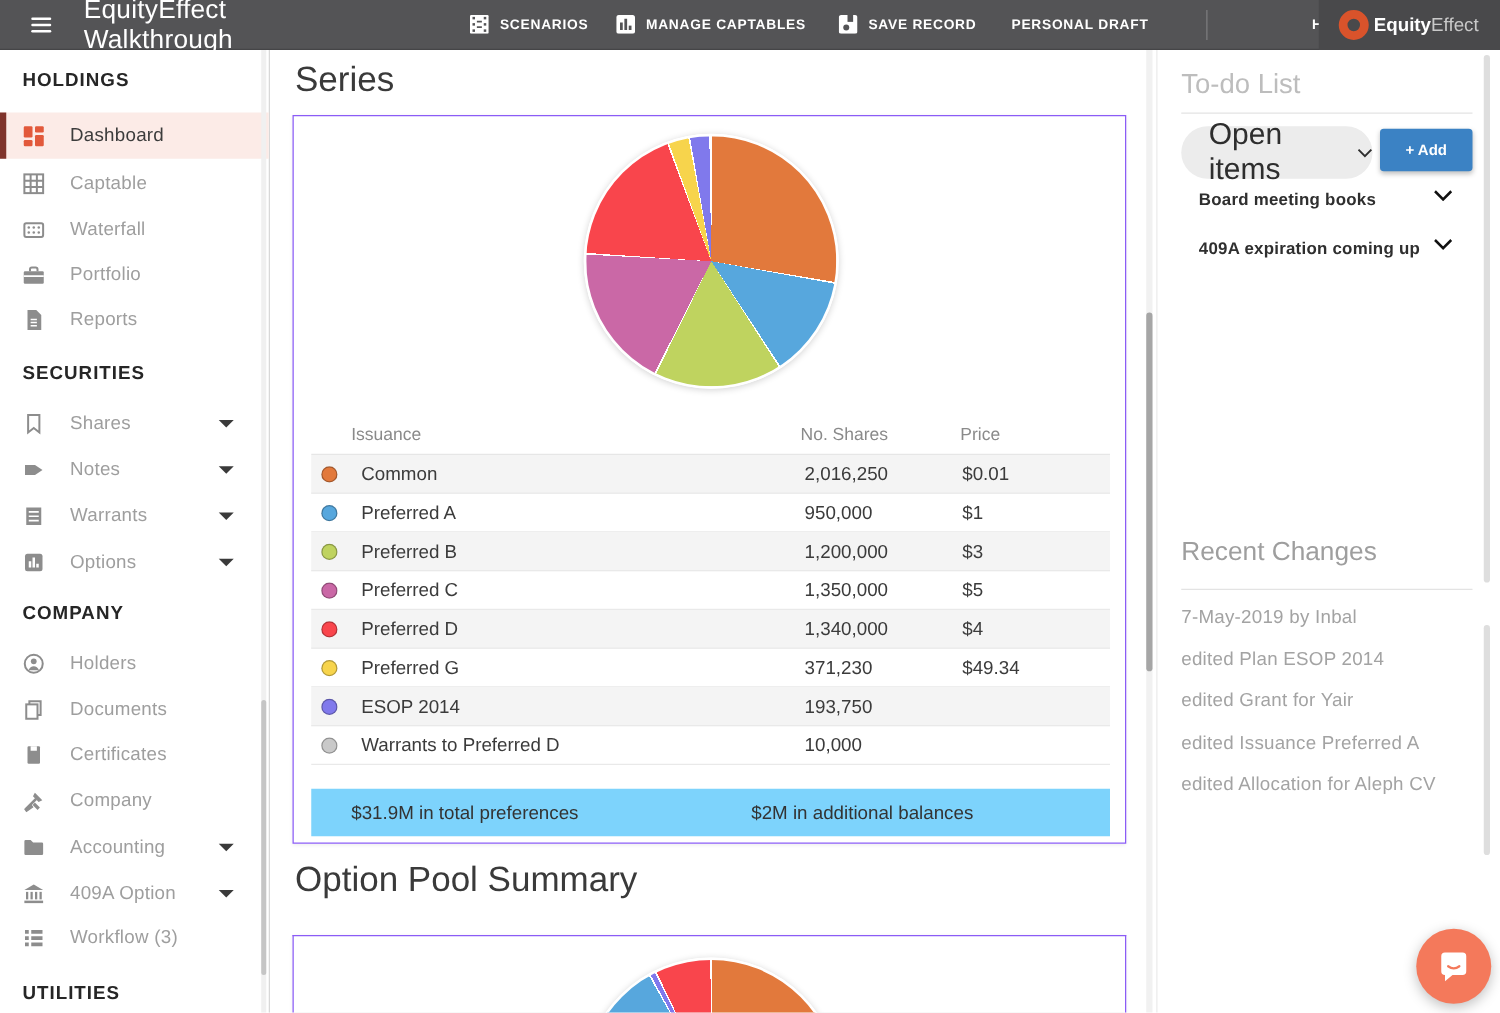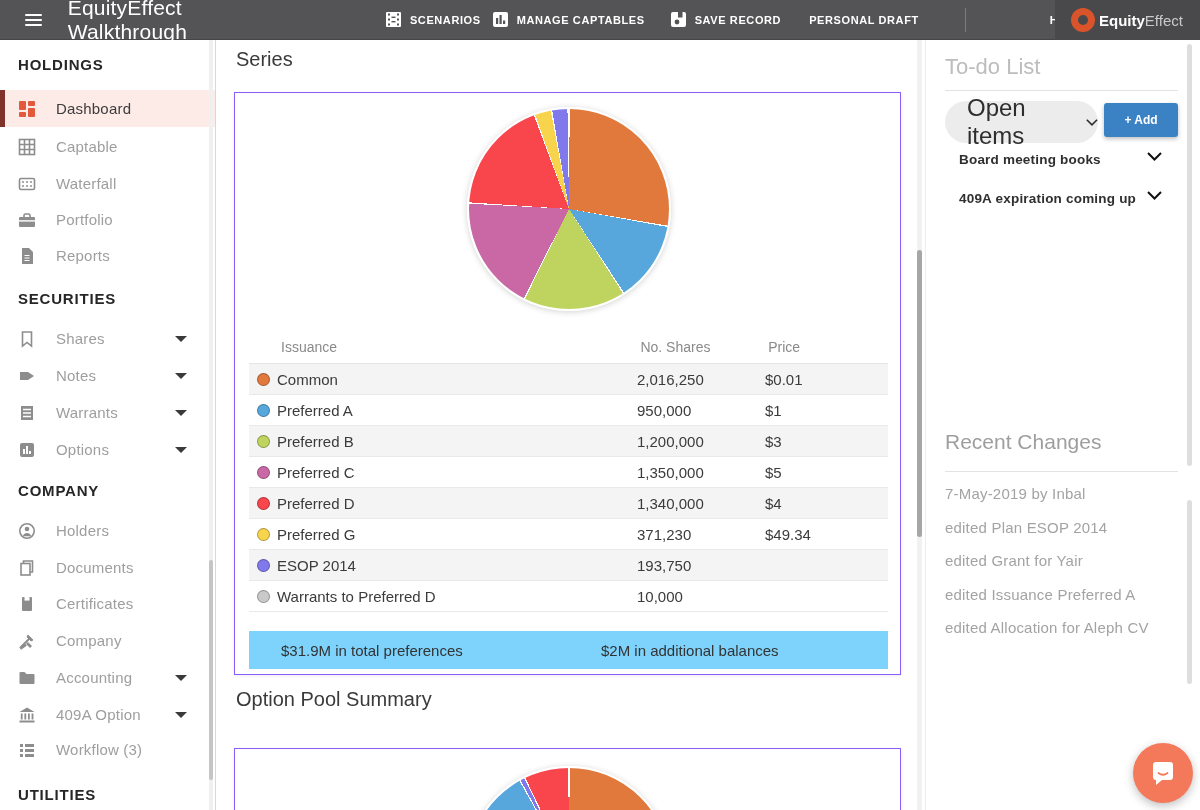--- a/index.html
+++ b/index.html
@@ -41,32 +41,32 @@
   .side-item.active .icn { color:#E2593B; }
   .side-item.active .lbl { color:#3c3c3c; }
   .side-caret { position:absolute; right:28px; width:0; height:0; border-left:6px solid transparent;
                 border-right:6px solid transparent; border-top:6px solid #3a3a3a; }
   .side-scroll { position:absolute; right:2px; top:0; width:4px; height:770px; background:#f0f0f0; }
   .side-thumb { position:absolute; right:2px; top:520px; width:4px; height:220px; background:#c5c5c5;
                 border-radius:2px; }
 
   
   .main { position:absolute; left:216px; top:40px; width:709px; height:770px; background:#fff; }
-  .h1 { position:absolute; left:20px; font-size:20px; font-weight:400; color:#3a3a3a; }
+  .h1 { position:absolute; left:20px; font-size:28px; font-weight:400; color:#3a3a3a; }
   .card { position:absolute; left:18px; width:667px; background:#fff; border:1px solid #8b5cf6;
           box-shadow:0 1px 3px rgba(0,0,0,.08); }
   .pie { position:absolute; border-radius:50%; border:2px solid #fff;
          box-shadow:0 1px 6px rgba(0,0,0,.18); }
 
   .thead { position:absolute; left:14px; right:12px; height:33px; display:flex; align-items:center;
            font-size:14px; color:#8a8a8a; border-bottom:1px solid #e6e6e6; }
   .trow  { position:absolute; left:14px; right:12px; height:31px; display:flex; align-items:center;
            font-size:15px; color:#3b3b3b; border-bottom:1px solid #e9e9e9; }
   .trow.alt { background:#f4f4f4; }
-  .c-name  { margin-left:28px; width:360px; }
+  .c-name  { margin-left:40px; width:360px; }
   .c-shares{ width:128px; }
   .c-price { width:120px; }
   .thead .c-name { margin-left:32px; }
   .dot { position:absolute; left:8px; width:13px; height:13px; border-radius:50%;
          border:1px solid rgba(0,0,0,.28); }
   .tfoot { position:absolute; left:14px; right:12px; height:38px; background:#7dd3fc;
            display:flex; align-items:center; font-size:15px; color:#333; }
   .tf-left { margin-left:32px; width:320px; }
 
   .main-scroll { position:absolute; left:701px; top:0; width:5px; height:770px; background:#f1f1f1; }
@@ -117,21 +117,21 @@
         <rect x="11" y="1.5" width="2" height="2"></rect>
           <rect x="11" y="6.5" width="2" height="2"></rect>
           <rect x="11" y="11.5" width="2" height="2"></rect>
         <rect x="5.5" y="4.6" width="4" height="1.4"></rect>
           <rect x="5.5" y="9" width="4" height="1.4"></rect>
       </g>
     </svg>
     <span>SCENARIOS</span>
   </div>
 
-  <div class="tb-item" style="margin-left:12px">
+  <div class="tb-item" style="margin-left:22px">
     <svg width="15" height="15" viewBox="0 0 15 15">
       <rect x="0" y="0" width="15" height="15" rx="2" fill="#fff"></rect>
       <g fill="#545456">
         <rect x="3" y="6" width="2.2" height="6"></rect>
           <rect x="6.5" y="3" width="2.2" height="9"></rect>
           <rect x="10" y="8.5" width="2.2" height="3.5"></rect>
       </g>
     </svg>
     <span>MANAGE CAPTABLES</span>
   </div>

